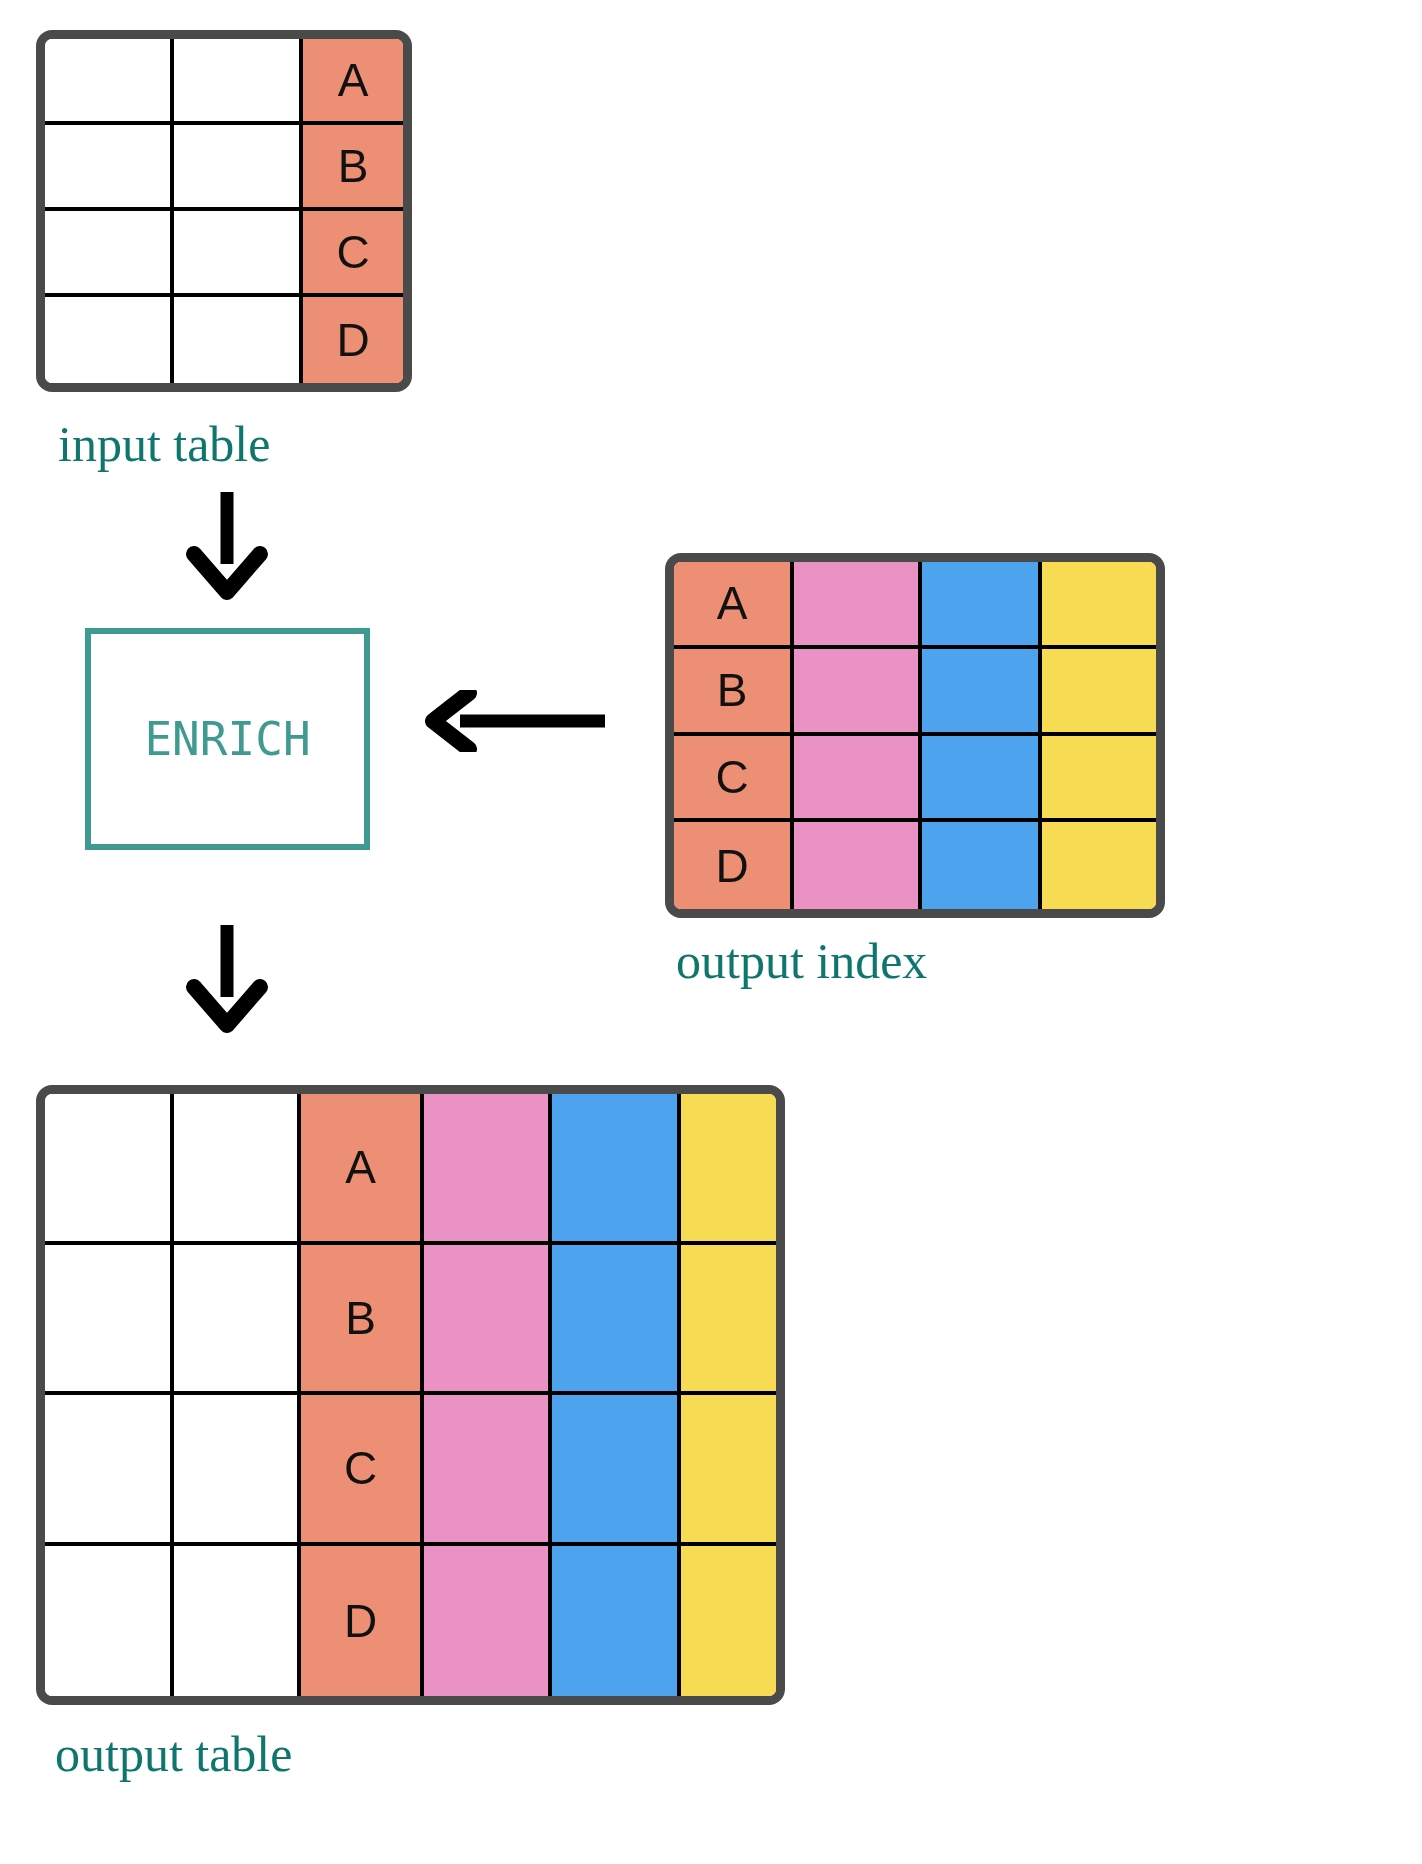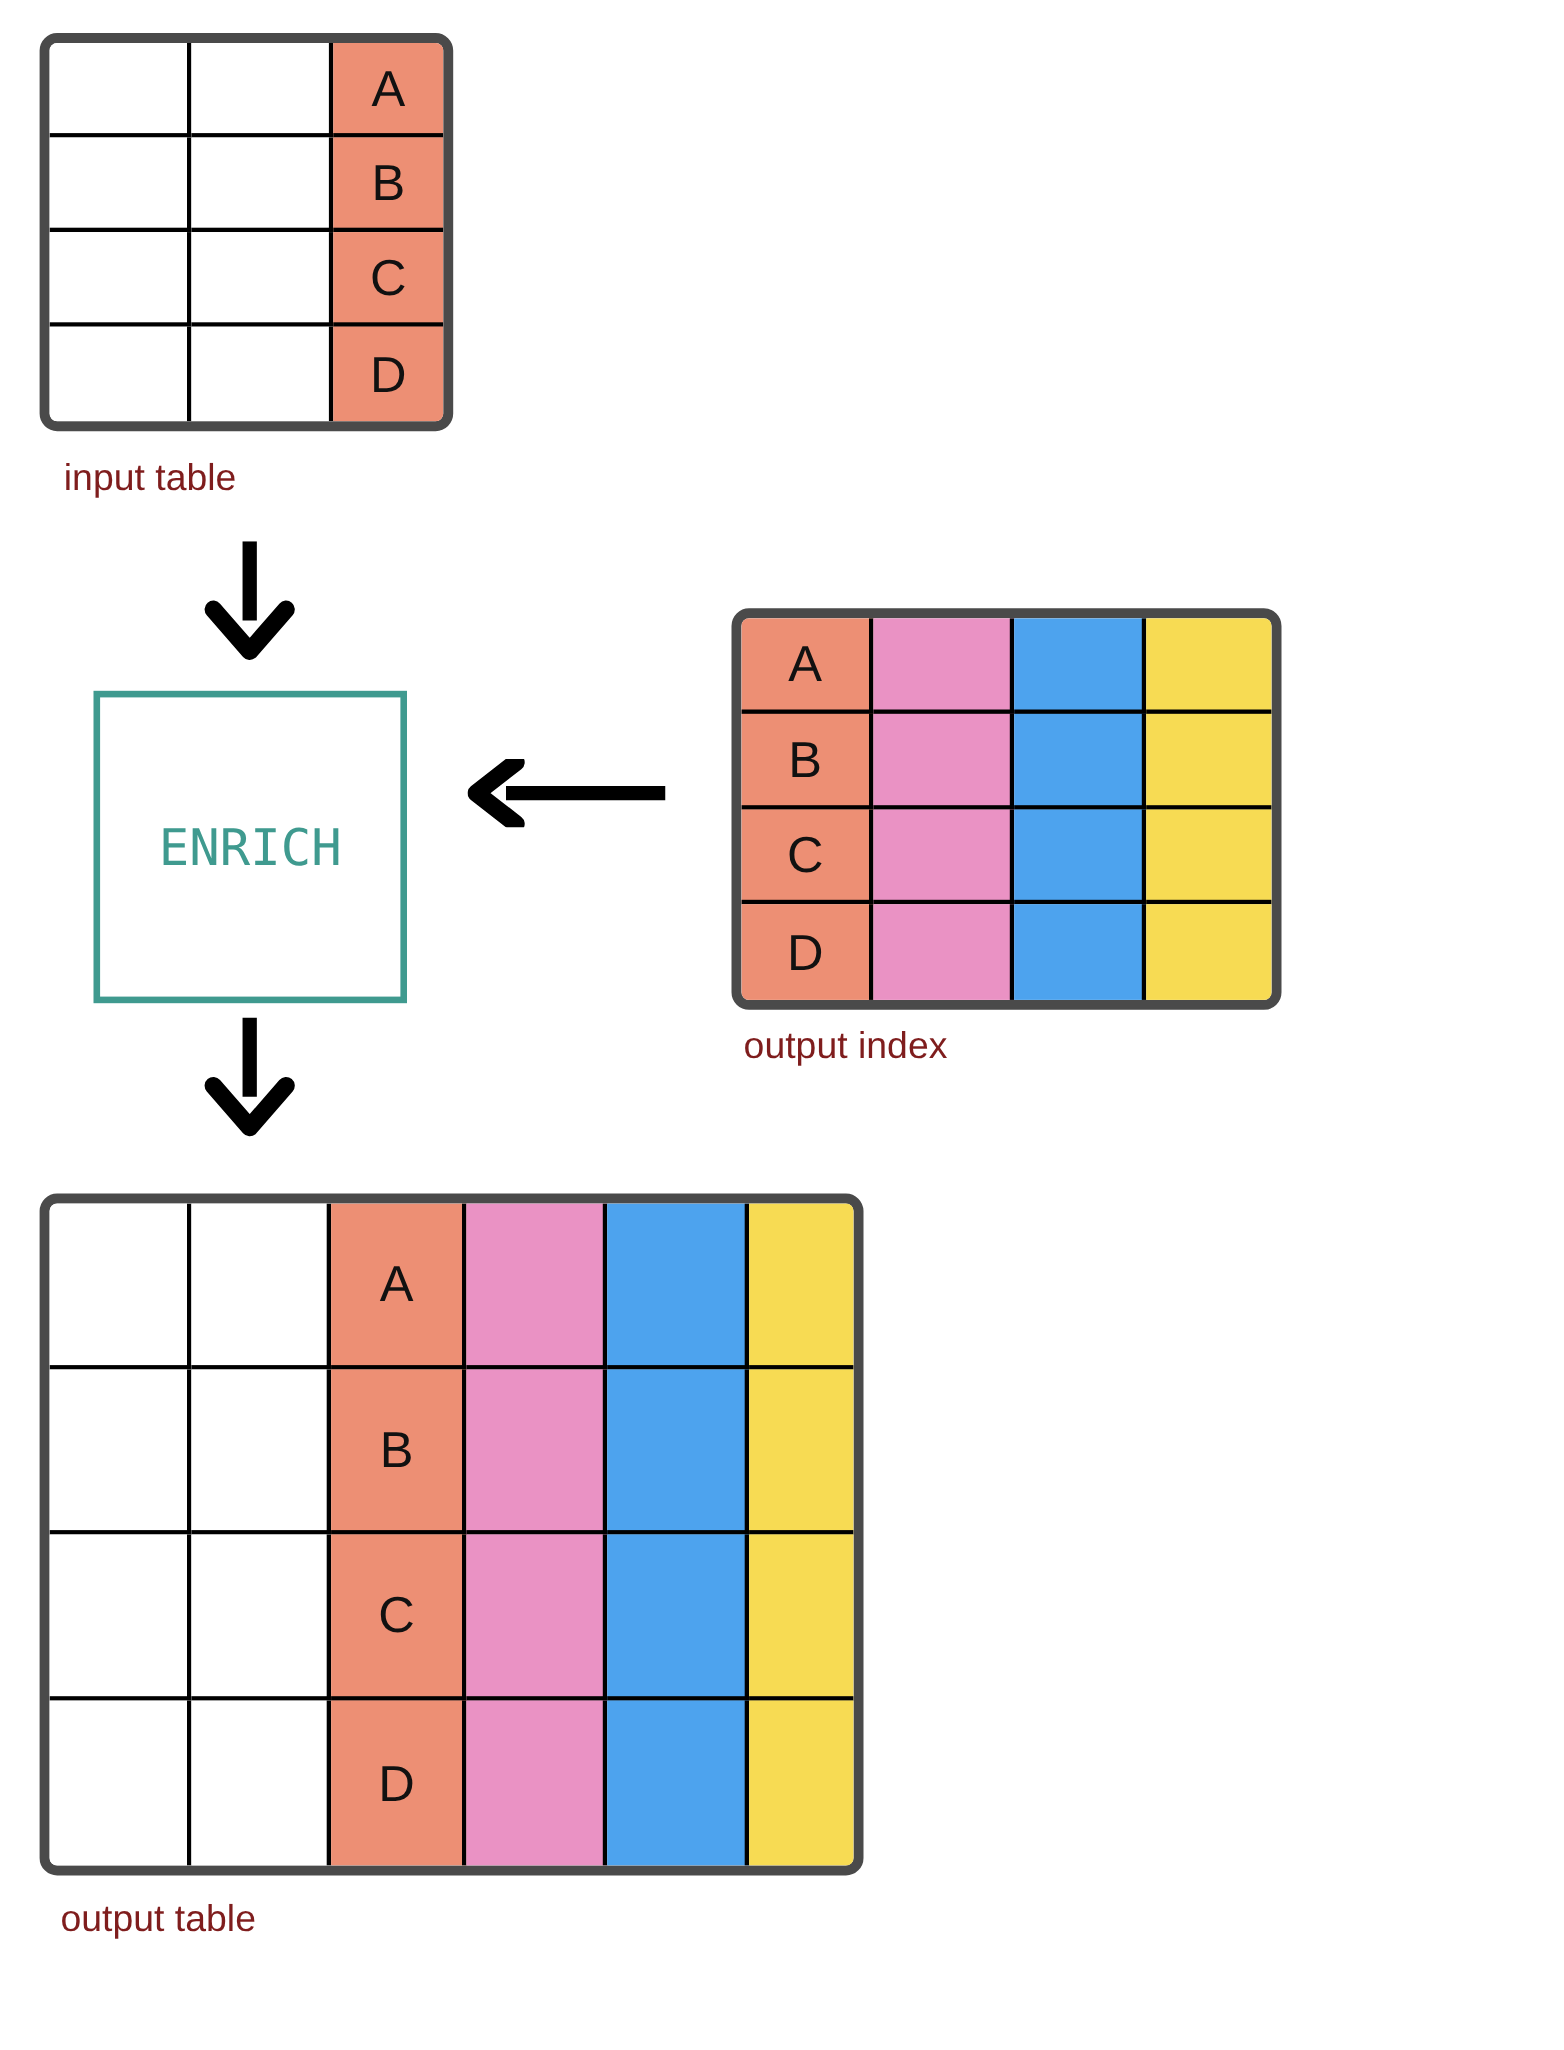--- a/index.html
+++ b/index.html
@@ -43,24 +43,25 @@
     color: #111111;
     line-height: 1;
     background: #ffffff;
   }
   .tbl .row:last-child .cell { border-bottom: none; }
   .tbl .row .cell:last-child { border-right: none; }
 
   
   .caption {
     position: absolute;
-    font-size: 34px;
-    color: #7f1d1d;
+    font-size: 50px;
+    color: #0f766e;
     letter-spacing: 0px;
     white-space: nowrap;
+    font-family: Liberation Serif, serif;
   }
 
   
   #enrich-command-box {
     position: absolute;
     box-sizing: border-box;
     border: 6px solid #3f9a8f;
     background: #ffffff;
     display: flex;
     flex-direction: column;
@@ -104,21 +105,21 @@
   </div>
 </div>
 
 <div class="caption" style="left:58px; top:415px;">input table</div>
 
 <svg class="arrow" style="left:178px; top:492px;" width="110" height="114" viewBox="0 0 110 114">
   <path d="M49 0 L49 72" stroke="#000000" stroke-width="13" fill="none"></path>
   <path d="M16 62 L49 100 L82 62" stroke="#000000" stroke-width="16" fill="none" stroke-linecap="round" stroke-linejoin="round"></path>
 </svg>
 
-<div id="enrich-command-box" style="left:85px; top:628px; width:285px; height:284px;">
+<div id="enrich-command-box" style="left:85px; top:628px; width:285px; height:222px;">
   <div class="cmd-line">ENRICH</div>
 </div>
 
 <svg class="arrow" style="left:425px; top:690px;" width="180" height="62" viewBox="0 0 180 62">
   <path d="M180 31 L35 31" stroke="#000000" stroke-width="13" fill="none"></path>
   <path d="M44 3 L8 31 L44 59" stroke="#000000" stroke-width="16" fill="none" stroke-linecap="round" stroke-linejoin="round"></path>
 </svg>
 
 <div class="tbl" id="enrich-index-table" style="left:665px; top:553px; width:500px; height:365px;">
   <div class="row">

